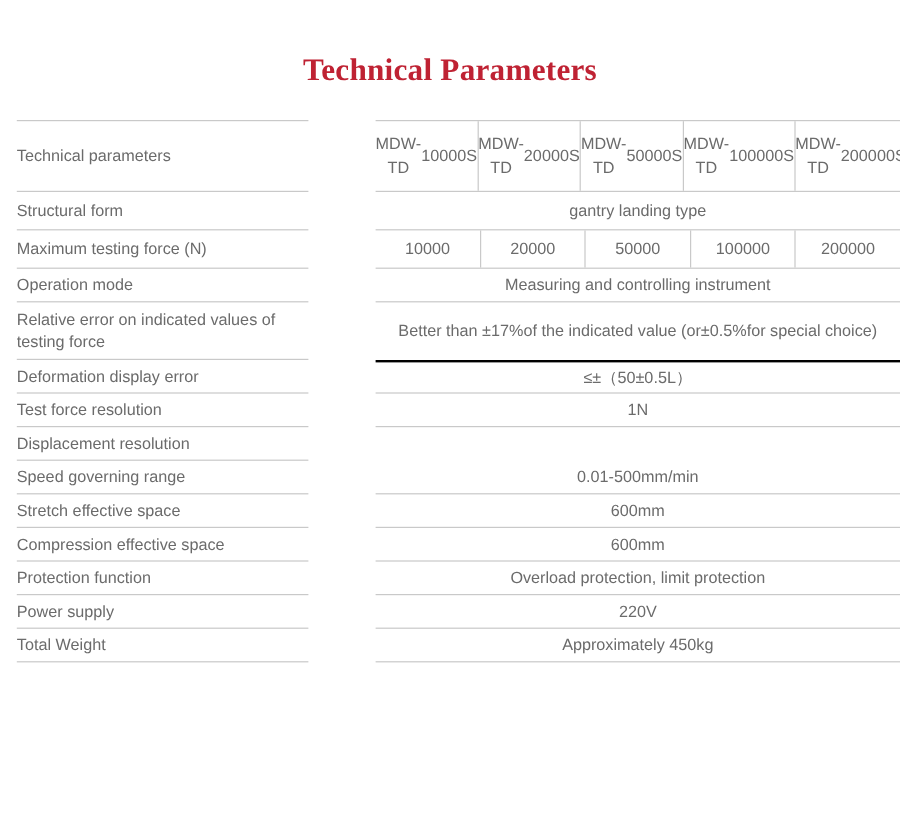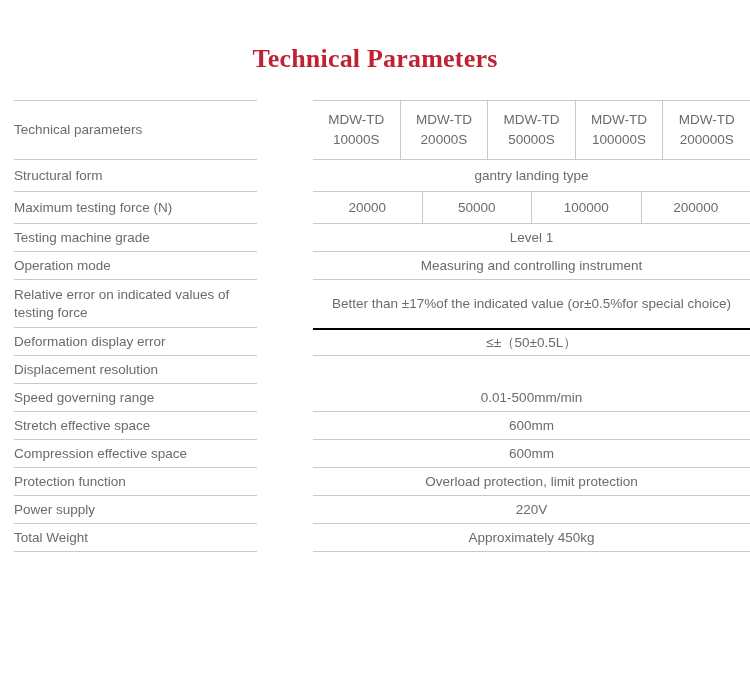--- a/index.html
+++ b/index.html
@@ -106,21 +106,21 @@
     flex-direction: row;
     border-bottom: 1px solid #c9c9c9;
   }
   .split-inner.topline {
     border-top: 1px solid #c9c9c9;
   }
   .split-cell {
     flex: 1 1 0;
     box-sizing: border-box;
     display: flex;
-    flex-direction: column;
+    flex-direction: row;
     align-items: center;
     justify-content: center;
     text-align: center;
     font-size: 13.5px;
     line-height: 20px;
     color: #6b6b6b;
     border-right: 1px solid #c9c9c9;
   }
   .split-cell:last-child {
     border-right: none;
@@ -176,36 +176,29 @@
       <div class="value-inner h32">gantry landing type</div>
     </div>
   </div>
 
   <div class="spec-row">
     <div class="label-cell">
       <div class="label-inner h32">Maximum testing force (N)</div>
     </div>
     <div class="value-cell">
       <div class="split-inner h32">
+        <div class="split-cell">10000</div>
         <div class="split-cell">20000</div>
         <div class="split-cell">50000</div>
         <div class="split-cell">100000</div>
         <div class="split-cell">200000</div>
       </div>
     </div>
   </div>
 
-  <div class="spec-row">
-    <div class="label-cell">
-      <div class="label-inner h28">Testing machine grade</div>
-    </div>
-    <div class="value-cell">
-      <div class="value-inner h28">Level 1</div>
-    </div>
-  </div>
 
   <div class="spec-row">
     <div class="label-cell">
       <div class="label-inner h28">Operation mode</div>
     </div>
     <div class="value-cell">
       <div class="value-inner h28">Measuring and controlling instrument</div>
     </div>
   </div>
 
@@ -221,20 +214,28 @@
 
   <div class="spec-row">
     <div class="label-cell">
       <div class="label-inner h28">Deformation display error</div>
     </div>
     <div class="value-cell">
       <div class="value-inner topline h28">≤±（50±0.5L）</div>
     </div>
   </div>
 
+  <div class="spec-row">
+    <div class="label-cell">
+      <div class="label-inner h28">Test force resolution</div>
+    </div>
+    <div class="value-cell">
+      <div class="value-inner h28">1N</div>
+    </div>
+  </div>
 
   <div class="spec-row">
     <div class="label-cell">
       <div class="label-inner h28">Displacement resolution</div>
     </div>
   </div>
 
   <div class="spec-row">
     <div class="label-cell">
       <div class="label-inner h28">Speed governing range</div>

